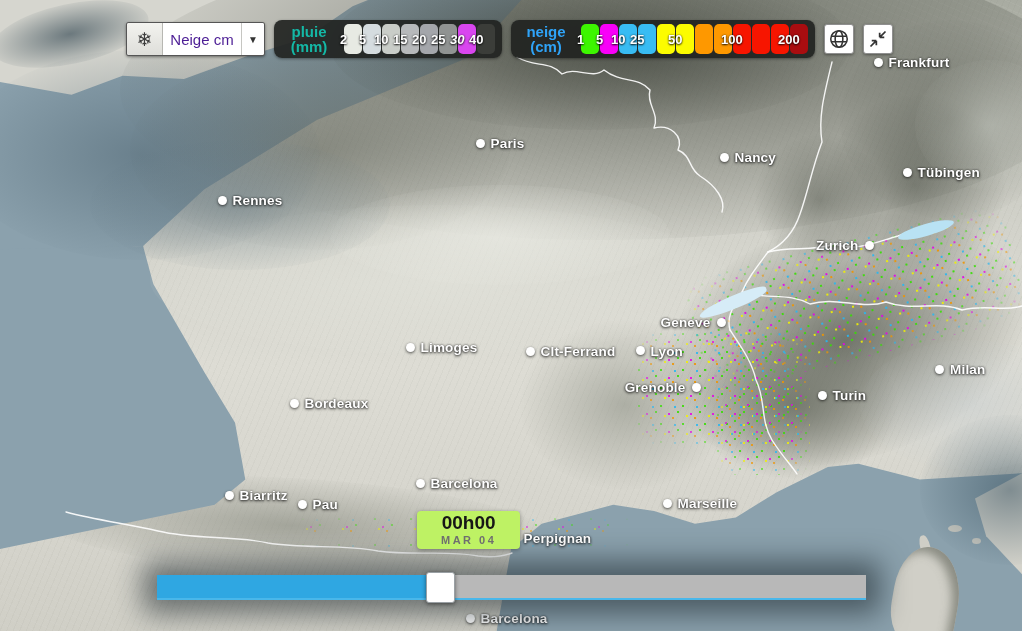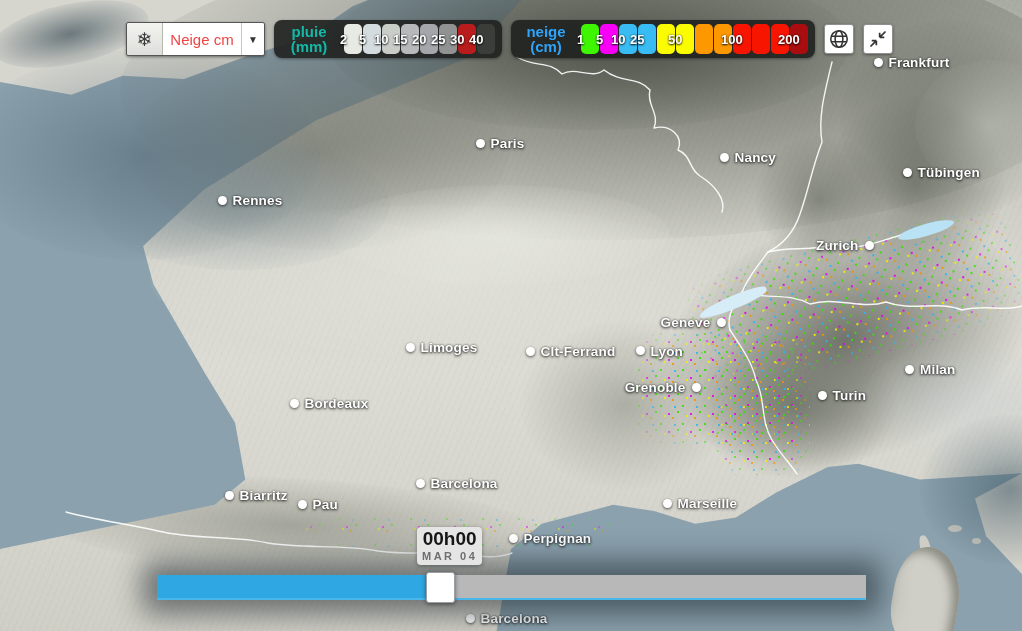--- a/index.html
+++ b/index.html
@@ -106,42 +106,42 @@
   .city.dot-right .lbl{left:auto;right:15px;}
 
   
   .toolbar{position:absolute;left:126px;top:20px;display:flex;align-items:center;gap:9px;z-index:20;}
   .var-group{display:flex;align-items:stretch;height:32px;border:1px solid rgba(55,55,55,.85);
     border-radius:3px;overflow:hidden;box-shadow:0 1px 3px rgba(0,0,0,.45);background:#fff;}
   .btn-flake{width:36px;display:flex;align-items:center;justify-content:center;
     background:linear-gradient(180deg,#f3f3ef,#dededa);border:none;border-right:1px solid #b7b7b2;
     font-size:19px;color:#3c3c3c;cursor:pointer;padding:0;}
   .var-value{width:78px;display:flex;align-items:center;justify-content:center;
-    font-size:15px;color:#ef4444;background:#fff;cursor:pointer;}
+    font-size:15px;color:#4c1d95;background:#fff;cursor:pointer;}
   .btn-caret{width:23px;display:flex;align-items:center;justify-content:center;background:#fff;
     border:none;border-left:1px solid #c6c6c2;color:#333;font-size:10px;cursor:pointer;padding:0;}
 
   .legend{display:flex;align-items:center;height:38px;background:rgba(33,35,33,.92);
     border-radius:8px;padding:0 7px 0 0;box-shadow:0 1px 3px rgba(0,0,0,.4);}
   .lg-title{width:70px;display:flex;flex-direction:column;align-items:center;justify-content:center;
     font-size:15px;font-weight:700;line-height:1.02;}
   .sw-row{display:flex;align-items:center;gap:1px;}
   .sw{position:relative;width:18px;height:30px;border-radius:5px;flex:0 0 auto;}
   .sw-label{position:absolute;left:0;top:50%;transform:translate(-55%,-50%);
     color:#fff;font-size:13px;font-weight:700;z-index:3;
     text-shadow:0 1px 2px rgba(0,0,0,.85), 0 0 2px rgba(0,0,0,.6);}
 
   .tool-btn{width:30px;height:30px;display:flex;align-items:center;justify-content:center;
     background:#fff;border:1px solid #8f8f8f;border-radius:3px;cursor:pointer;
     box-shadow:0 1px 3px rgba(0,0,0,.4);padding:0;}
   .tool-btn svg{display:block;}
 
   
-  .time-tip{position:absolute;left:417px;top:527px;z-index:15;background:#e5e5e5;border-radius:4px;
-    padding:2px 5px 3px;text-align:center;box-shadow:0 1px 4px rgba(0,0,0,.35);}
+  .time-tip{position:absolute;left:417px;top:511px;z-index:15;background:#bef264;border-radius:4px;
+    padding:2px 24px 3px;text-align:center;box-shadow:0 1px 4px rgba(0,0,0,.35);}
   .time-tip .tt-time{font-size:19px;font-weight:800;color:#161616;line-height:1.05;}
   .time-tip .tt-date{font-size:11px;font-weight:700;color:#6f6f6f;letter-spacing:2.5px;margin-top:1px;}
 
   .slider{position:absolute;left:157px;top:575px;width:709px;height:25px;z-index:12;
     box-shadow:0 0 28px 14px rgba(22,32,38,.55);border-bottom:2px solid #49b7ea;box-sizing:border-box;}
   .slider-fill{position:absolute;left:0;top:0;bottom:0;}
   .slider-handle{position:absolute;top:-3px;width:29px;height:31px;background:#fff;
     border:1px solid #9aa0a4;border-radius:3px;box-sizing:border-box;
     box-shadow:0 1px 4px rgba(0,0,0,.5);cursor:ew-resize;}
 </style>
@@ -237,21 +237,21 @@
           <span class="lbl">Limoges</span>
         </div>
         <div class="city" style="left: 525.5px; top: 346.5px;">
           <span class="dot"></span>
           <span class="lbl">Clt-Ferrand</span>
         </div>
         <div class="city" style="left: 635.5px; top: 346px;">
           <span class="dot"></span>
           <span class="lbl">Lyon</span>
         </div>
-        <div class="city" style="left: 905px; top: 364.5px;">
+        <div class="city" style="left: 935px; top: 364.5px;">
           <span class="dot"></span>
           <span class="lbl">Milan</span>
         </div>
         <div class="city dot-right" style="left: 691.5px; top: 382.5px;">
           <span class="dot"></span>
           <span class="lbl">Grenoble</span>
         </div>
         <div class="city" style="left: 817.5px; top: 390.5px;">
           <span class="dot"></span>
           <span class="lbl">Turin</span>
@@ -311,21 +311,21 @@
           </div>
           <div class="sw" style="background: rgb(183, 185, 187);">
             <span class="sw-label">15</span>
           </div>
           <div class="sw" style="background: rgb(164, 166, 171);">
             <span class="sw-label">20</span>
           </div>
           <div class="sw" style="background: rgb(144, 147, 146);">
             <span class="sw-label">25</span>
           </div>
-          <div class="sw" style="background: #b91c1c;">
+          <div class="sw" style="background: #d946ef; font-style: italic;">
             <span class="sw-label">30</span>
           </div>
           <div class="sw" style="background: rgb(59, 61, 57);">
             <span class="sw-label">40</span>
           </div>
         </div>
       </div>
     <div class="legend">
         <div class="lg-title" style="color: rgb(47, 163, 247);">
           <span>neige</span>

